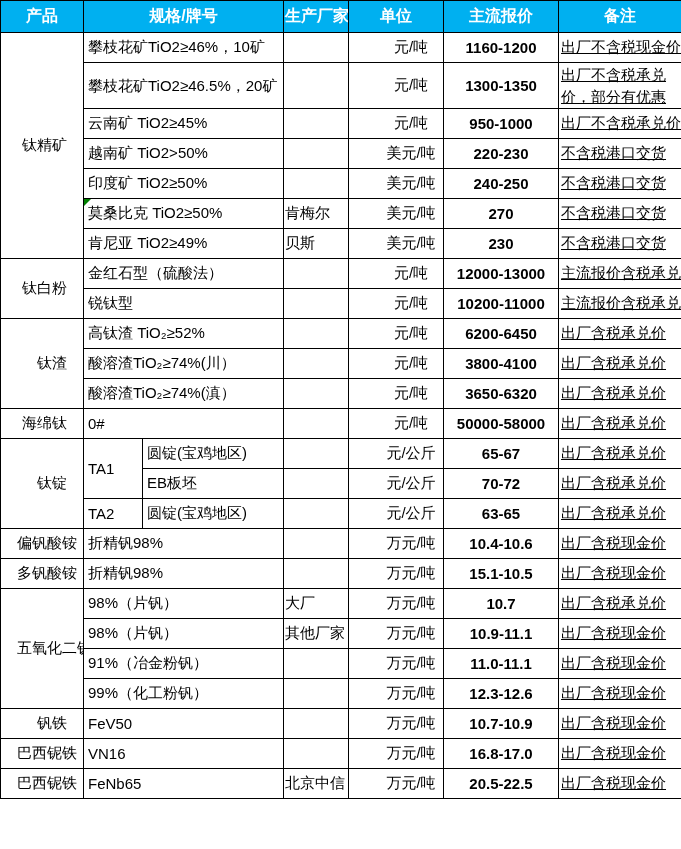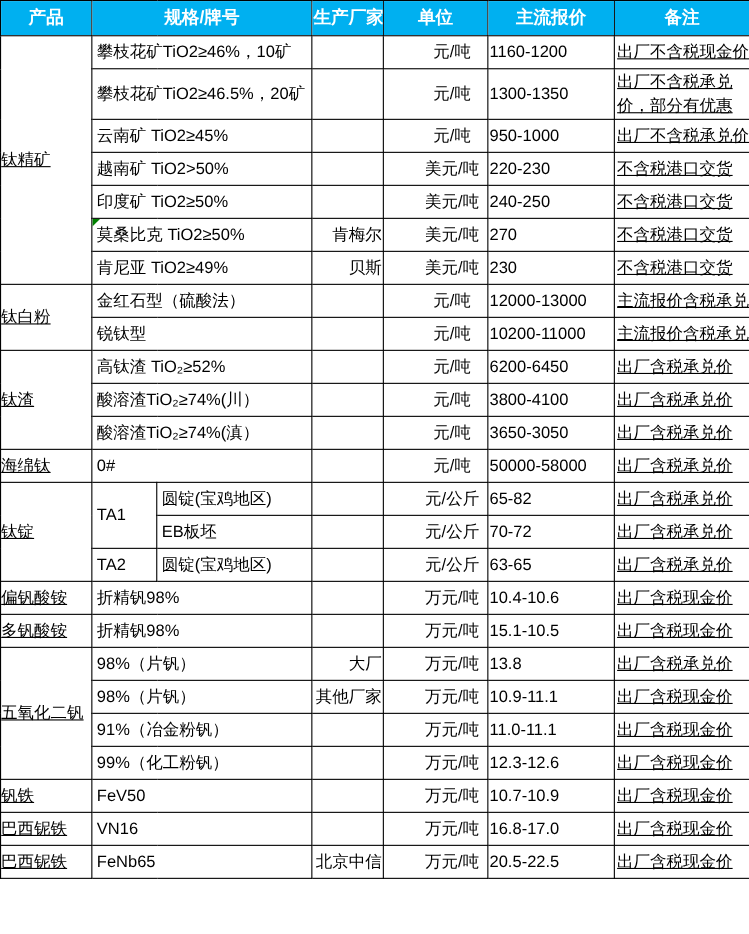--- a/index.html
+++ b/index.html
@@ -34,25 +34,25 @@
   }
   thead tr{height:32px;}
   tbody tr{height:30px;}
   th{
     background:var(--header-bg);
     color:var(--header-text);
     font-weight:bold;
     font-size:16px;
     text-align:center;
   }
-  .c-product{text-align:left;padding:0 0;text-decoration:underline;}
+  .c-product{text-align:right;padding:0 16px;}
   .c-spec,.c-grade,.c-type{text-align:left;padding:0 4px;}
-  .c-mfr{text-align:right;padding:0 1px;}
+  .c-mfr{text-align:left;padding:0 1px;}
   .c-unit{text-align:center;padding-left:31px;}
-  .c-price{text-align:left;}
+  .c-price{text-align:center;font-weight:bold;}
   .c-note{text-align:left;padding:0 2px;text-decoration:underline;}
   .wrap{white-space:normal;line-height:22px;}
   .corner-marker{
     position:absolute;top:0;left:0;
     width:0;height:0;
     border-top:7px solid var(--marker);
     border-right:7px solid transparent;
   }
 </style>
 </head>
@@ -156,38 +156,38 @@
         <td colspan="2" class="c-spec">酸溶渣TiO₂≥74%(川）</td>
         <td class="c-mfr"></td>
         <td class="c-unit">元/吨</td>
         <td class="c-price">3800-4100</td>
         <td class="c-note">出厂含税承兑价</td>
       </tr>
       <tr>
         <td colspan="2" class="c-spec">酸溶渣TiO₂≥74%(滇）</td>
         <td class="c-mfr"></td>
         <td class="c-unit">元/吨</td>
-        <td class="c-price">3650-3050</td>
+        <td class="c-price">3650-6320</td>
         <td class="c-note">出厂含税承兑价</td>
       </tr>
       <tr>
         <td class="c-product">海绵钛</td>
         <td colspan="2" class="c-spec">0#</td>
         <td class="c-mfr"></td>
         <td class="c-unit">元/吨</td>
         <td class="c-price">50000-58000</td>
         <td class="c-note">出厂含税承兑价</td>
       </tr>
       <tr>
         <td rowspan="3" class="c-product">钛锭</td>
         <td rowspan="2" class="c-grade">TA1</td>
         <td class="c-type">圆锭(宝鸡地区)</td>
         <td class="c-mfr"></td>
         <td class="c-unit">元/公斤</td>
-        <td class="c-price">65-82</td>
+        <td class="c-price">65-67</td>
         <td class="c-note">出厂含税承兑价</td>
       </tr>
       <tr>
         <td class="c-type">EB板坯</td>
         <td class="c-mfr"></td>
         <td class="c-unit">元/公斤</td>
         <td class="c-price">70-72</td>
         <td class="c-note">出厂含税承兑价</td>
       </tr>
       <tr>
@@ -212,21 +212,21 @@
         <td class="c-mfr"></td>
         <td class="c-unit">万元/吨</td>
         <td class="c-price">15.1-10.5</td>
         <td class="c-note">出厂含税现金价</td>
       </tr>
       <tr>
         <td rowspan="4" class="c-product">五氧化二钒</td>
         <td colspan="2" class="c-spec">98%（片钒）</td>
         <td class="c-mfr">大厂</td>
         <td class="c-unit">万元/吨</td>
-        <td class="c-price">13.8</td>
+        <td class="c-price">10.7</td>
         <td class="c-note">出厂含税承兑价</td>
       </tr>
       <tr>
         <td colspan="2" class="c-spec">98%（片钒）</td>
         <td class="c-mfr">其他厂家</td>
         <td class="c-unit">万元/吨</td>
         <td class="c-price">10.9-11.1</td>
         <td class="c-note">出厂含税现金价</td>
       </tr>
       <tr>

